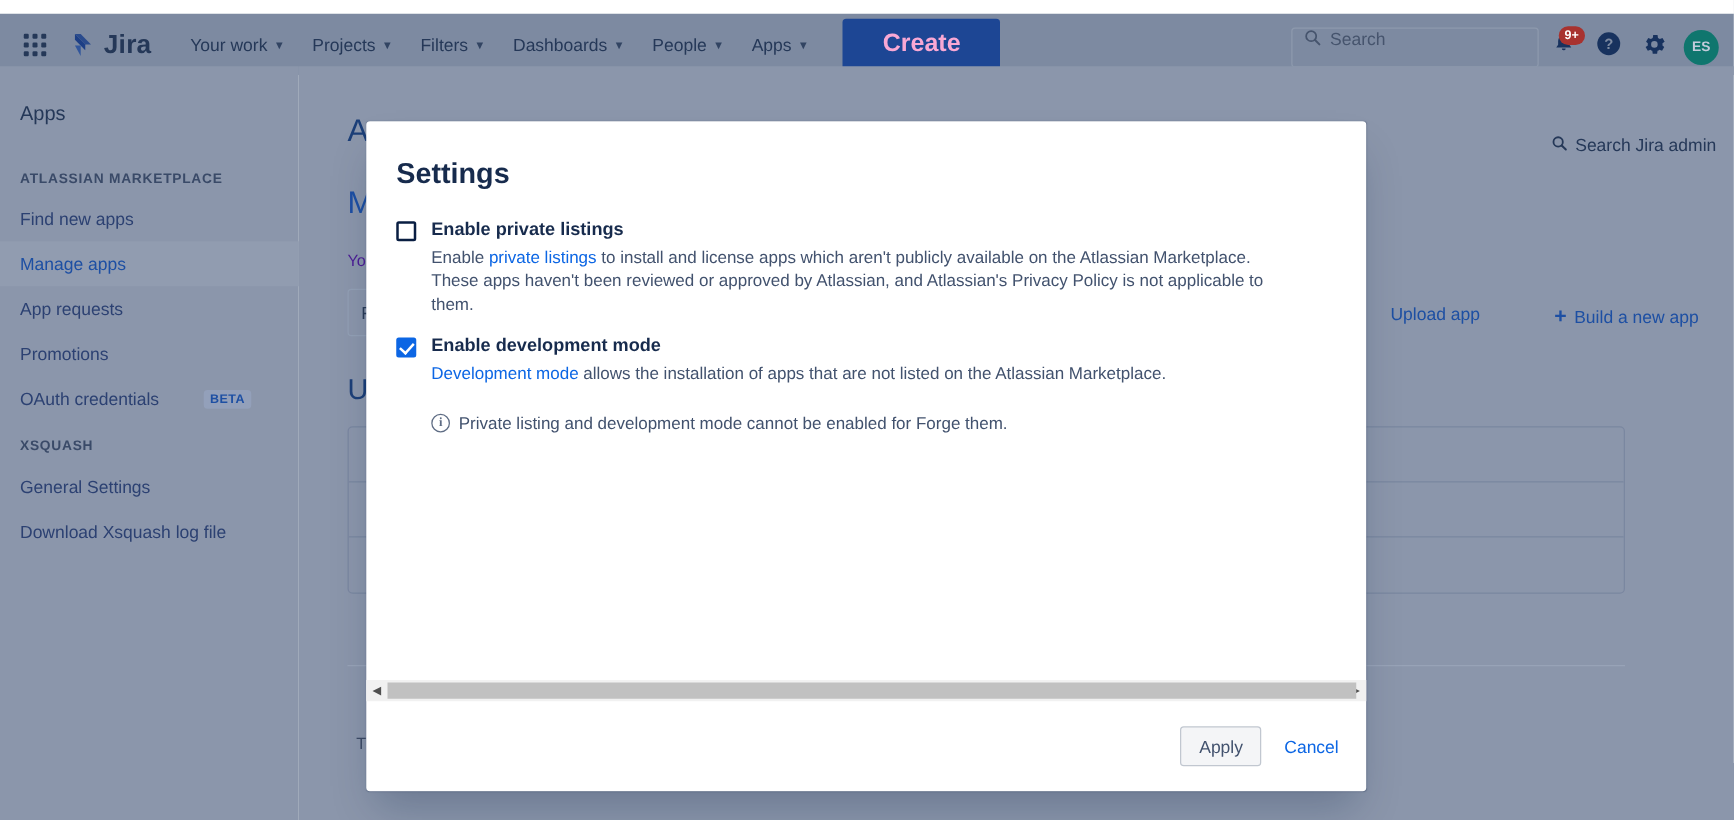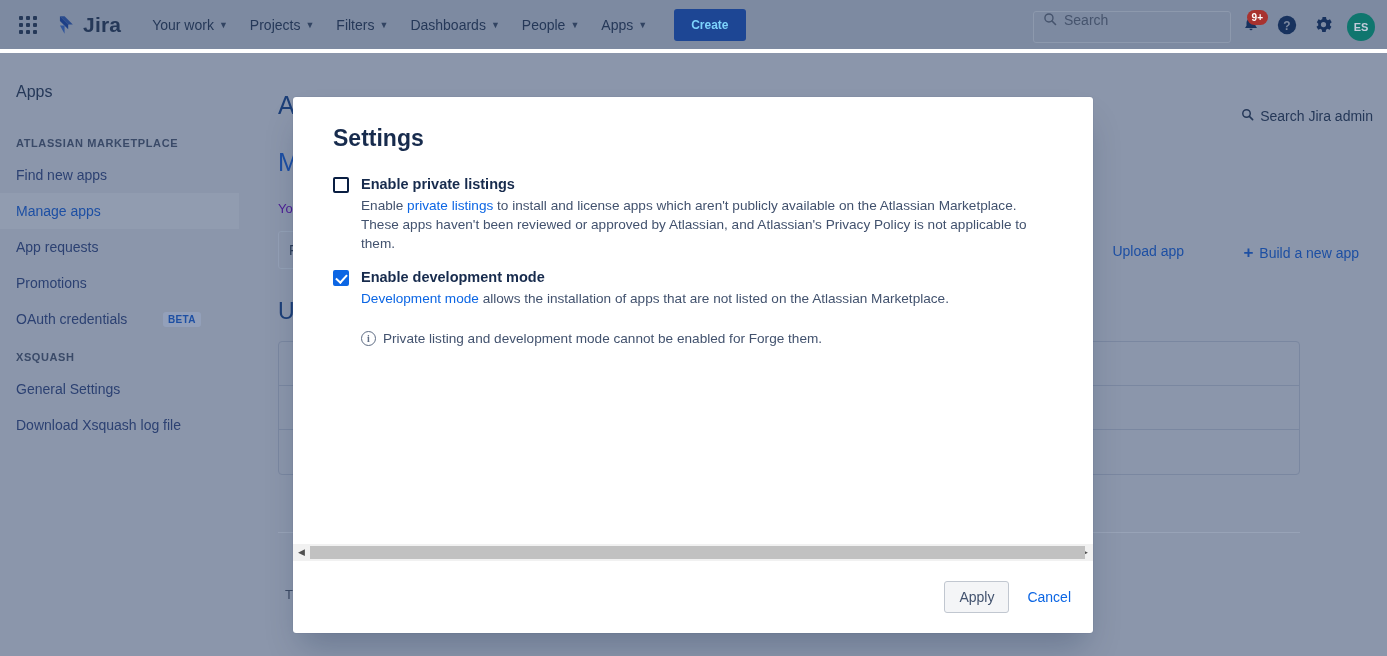--- a/index.html
+++ b/index.html
@@ -9,43 +9,43 @@
     overflow: hidden;
     font-family: "Liberation Sans", sans-serif;
     background: #ffffff;
   }
 
   
   #page-root { position: absolute; inset: 0; }
 
   
   .topnav {
-    position: absolute; top: 0; left: 0; width: 1387px; height: 49px;
+    position: absolute; top: 11px; left: 0; width: 1387px; height: 49px;
     background: #7d8aa1;
     display: flex; align-items: center;
   }
   .appswitcher {
     width: 32px; height: 32px; margin-left: 12px;
     display: grid; grid-template-columns: repeat(3, 4px);
     grid-template-rows: repeat(3, 4px); gap: 3px;
     align-content: center; justify-content: center;
   }
   .appswitcher i { width: 4px; height: 4px; background: #253858; display: block; border-radius: 1px; }
   .brand { display: flex; align-items: center; gap: 7px; margin-left: 10px; }
   .brand-logo { width: 22px; height: 22px; position: relative; }
   .brand-text { color: #253858; font-size: 21px; font-weight: 600; letter-spacing: .2px; }
   .navlinks { display: flex; align-items: center; margin-left: 22px; gap: 4px; }
   .navlink {
     color: #253858; font-size: 14px; padding: 6px 9px; border-radius: 3px;
     display: flex; align-items: center; gap: 5px; white-space: nowrap; cursor: pointer;
   }
   .caret { font-size: 9px; opacity: .85; }
   .create-btn {
-    margin-left: 14px; background: #1d4694; color: #7dd3fc; border: none;
-    font-size: 12px; font-weight: 600; padding: 9px 17px; border-radius: 3px;
+    margin-left: 14px; background: #1d4694; color: #f9a8d4; border: none;
+    font-size: 20px; font-weight: 600; padding: 9px 32px; border-radius: 3px;
     font-family: "Liberation Sans", sans-serif; cursor: pointer;
   }
   .nav-right { position: absolute; right: 12px; top: 0; height: 53px; display: flex; align-items: center; gap: 4px; }
   .searchbox {
     width: 198px; height: 32px; border: 1px solid #8d99ad; border-radius: 3px;
     display: flex; align-items: flex-start; padding: 0 9px; gap: 7px; background: transparent; cursor: text;
   }
   .searchbox .ph { color: #46546d; font-size: 14px; }
   .icon-btn { width: 32px; height: 32px; display: flex; align-items: center; justify-content: center; position: relative; cursor: pointer; }
   .badge {
@@ -105,21 +105,21 @@
   
   .overlay { position: absolute; inset: 0; background: rgba(9,30,66,0.0); }
 
   
   .modal {
     position: absolute; left: 293px; top: 97px; width: 800px; height: 536px;
     background: #ffffff; border-radius: 3px;
     box-shadow: 0 0 1px rgba(9,30,66,.31), 0 20px 32px -8px rgba(9,30,66,.25);
     display: flex; flex-direction: column;
   }
-  .modal-body { padding: 28px 28px 0 40px; flex: 1; position: relative; }
+  .modal-body { padding: 28px 28px 0 24px; flex: 1; position: relative; }
   .modal-title { color: #172b4d; font-size: 23px; font-weight: 600; margin: 0 0 22px 0; }
   .opt-row { display: flex; gap: 12px; margin-bottom: 6px; }
   .cb-wrap { padding-top: 3px; }
   .cb {
     width: 16px; height: 16px; border-radius: 2px; position: relative; cursor: pointer;
     background: #ffffff; border: 2px solid #091e42;
   }
   .cb.checked { background: #0c66e4; border: 2px solid #0c66e4; }
   .cb.checked::after {
     content: ""; position: absolute; left: 3px; top: 0px; width: 5px; height: 9px;

